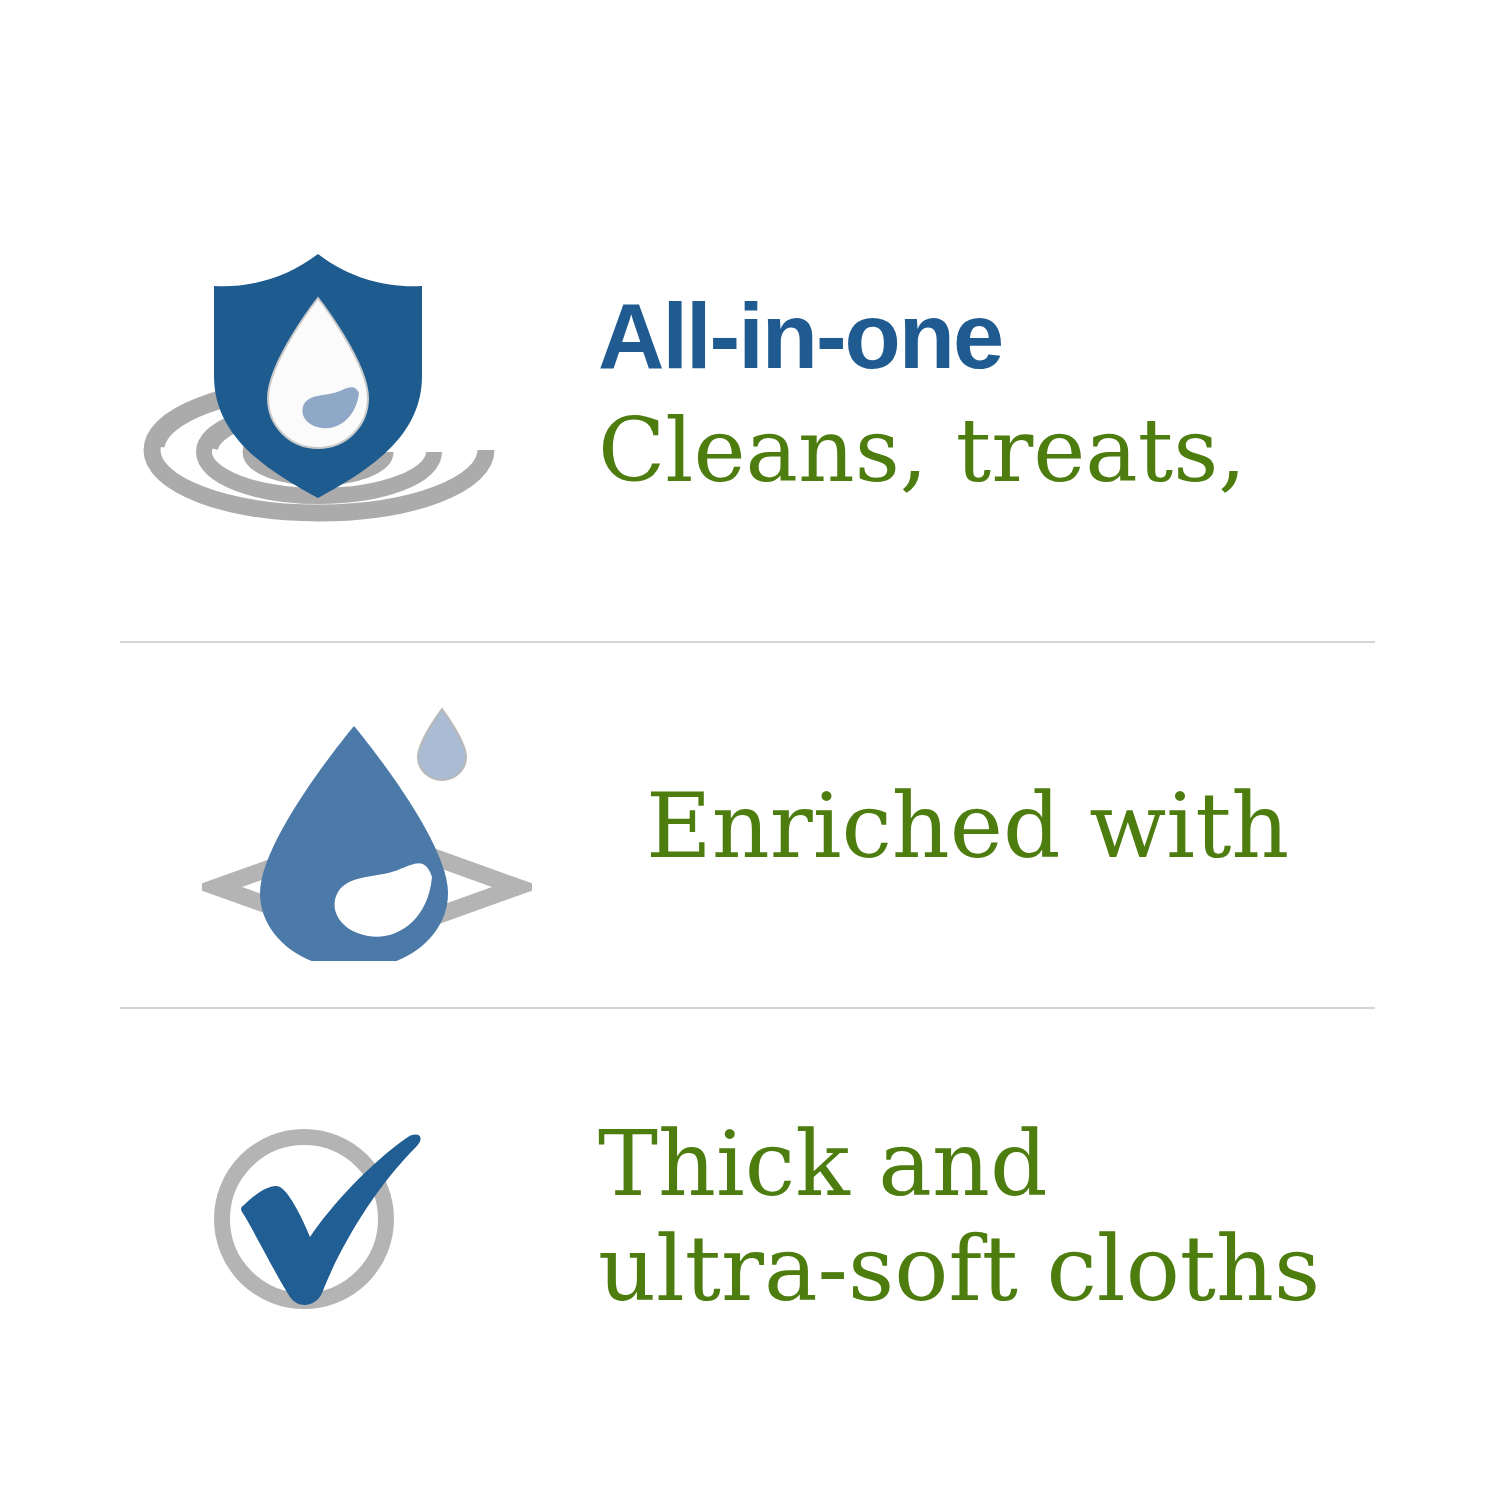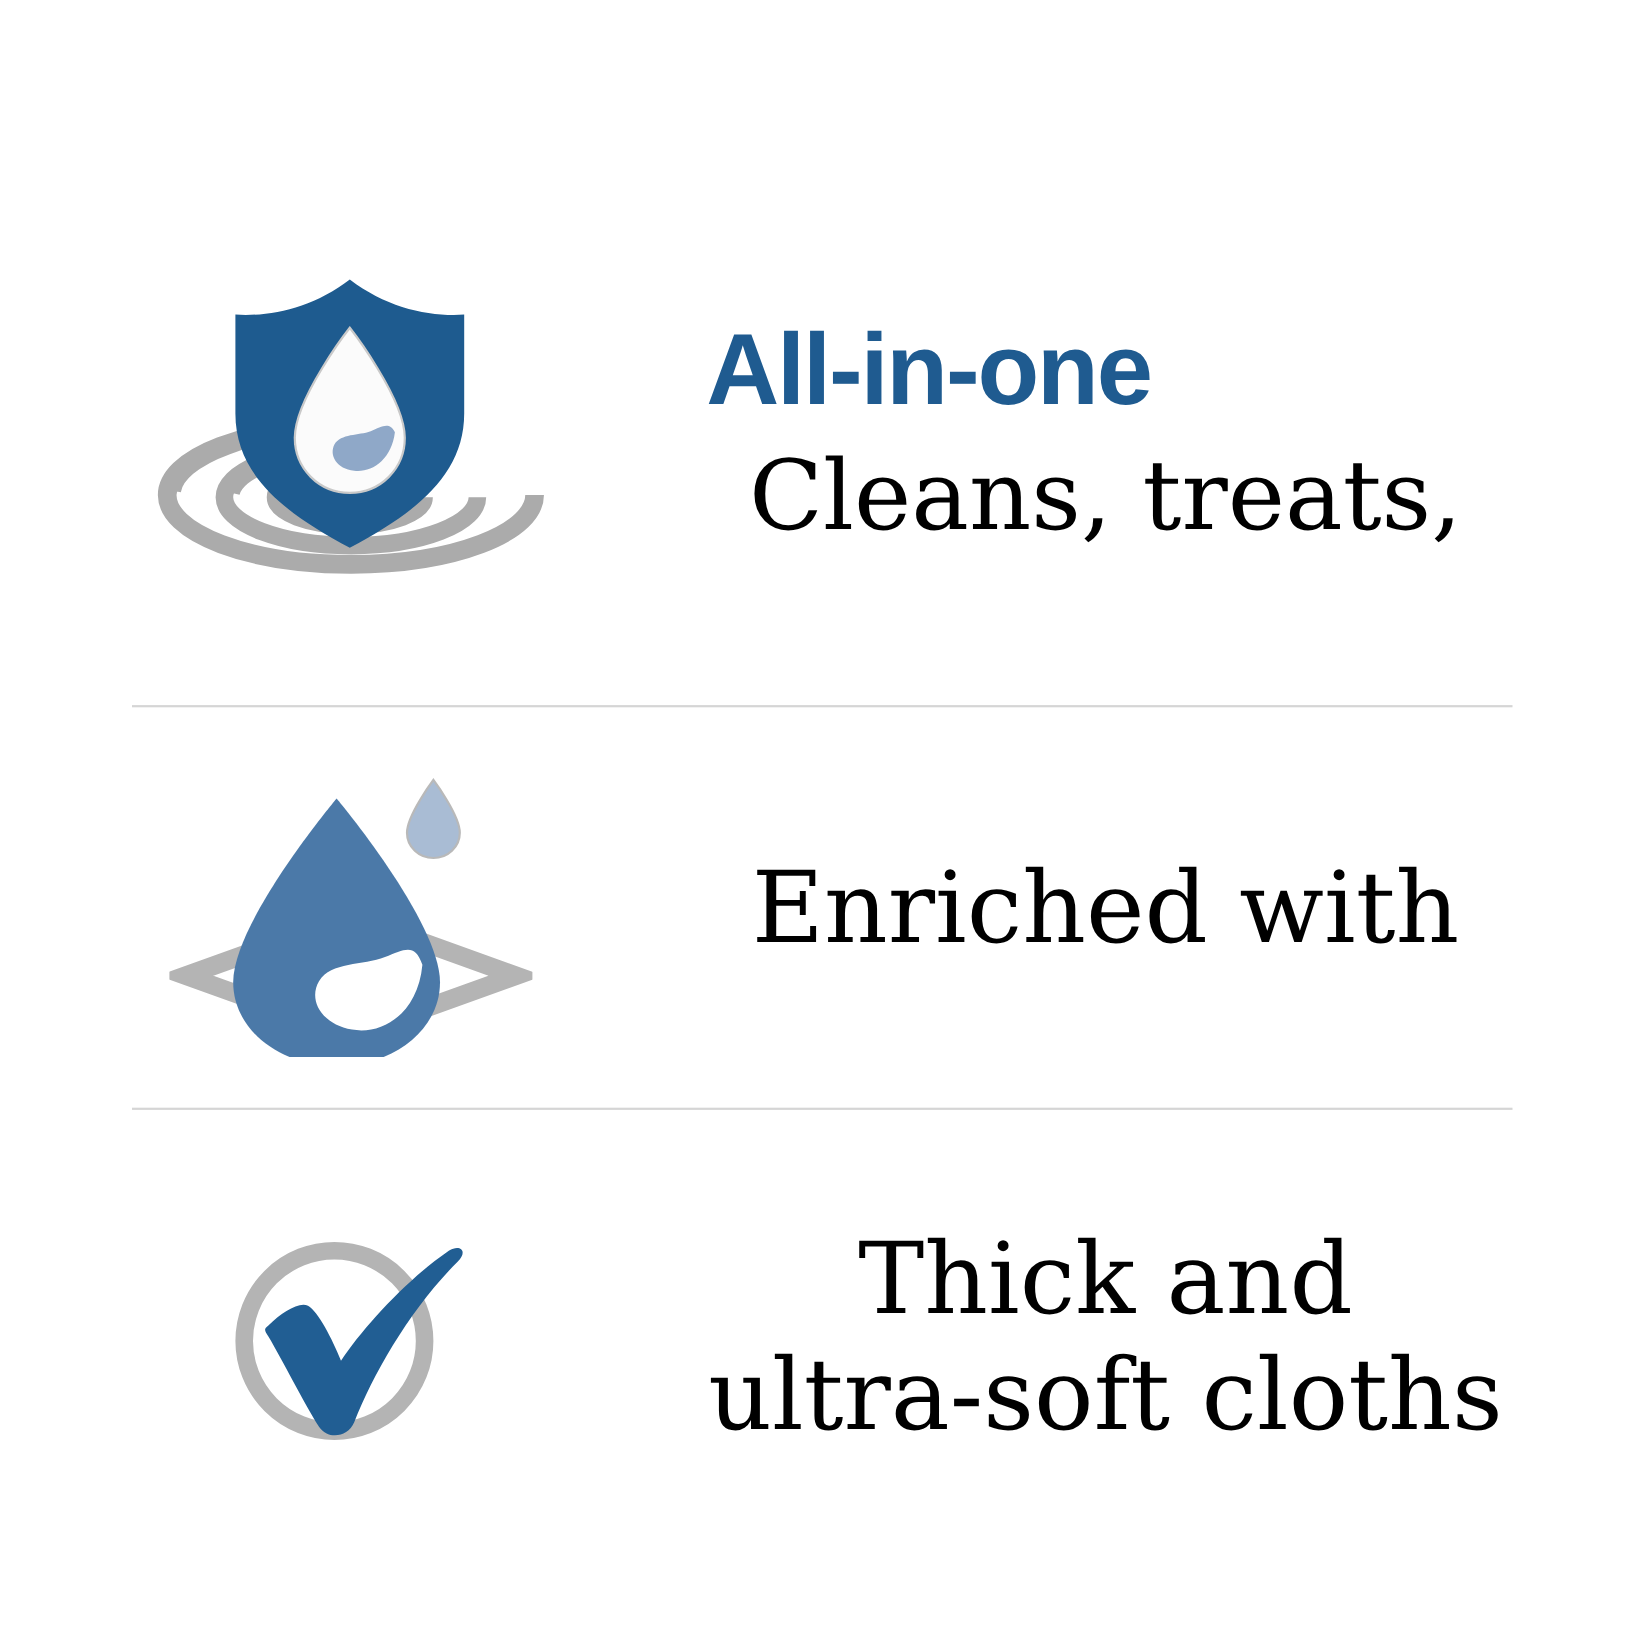--- a/index.html
+++ b/index.html
@@ -22,25 +22,24 @@
     background: #ffffff;
   }
 
   
   .feature-row {
     position: absolute;
     left: 0;
     width: 1368px;
     display: flex;
     align-items: center;
-    gap: 44px;
   }
 
   .row-1 { top: 196px;  height: 400px; }
-  .row-2 { top: 676px;  height: 300px; }
+  .row-2 { top: 676px;  height: 300px; padding-left: 48px; }
   .row-3 { top: 1084px; height: 265px; }
 
   .icon-cell {
     width: 598px;
     flex: 0 0 598px;
     height: 100%;
     display: flex;
     align-items: center;
     justify-content: center;
     box-sizing: border-box;
@@ -65,23 +64,22 @@
     letter-spacing: -2px;
     margin: 0 0 18px 0;
     white-space: nowrap;
   }
 
   .feature-body {
     font-family: "DejaVu Serif", "Liberation Serif", serif;
     font-weight: 400;
     font-size: 88px;
     line-height: 1.16;
-    color: #000000;
+    color: #4d7c0f;
     margin: 0;
-    text-align: center;
   }
   .feature-body .line {
     display: block;
     white-space: nowrap;
   }
 
   .row-2 .feature-body,
   .row-3 .feature-body {
     font-size: 90px;
   }

